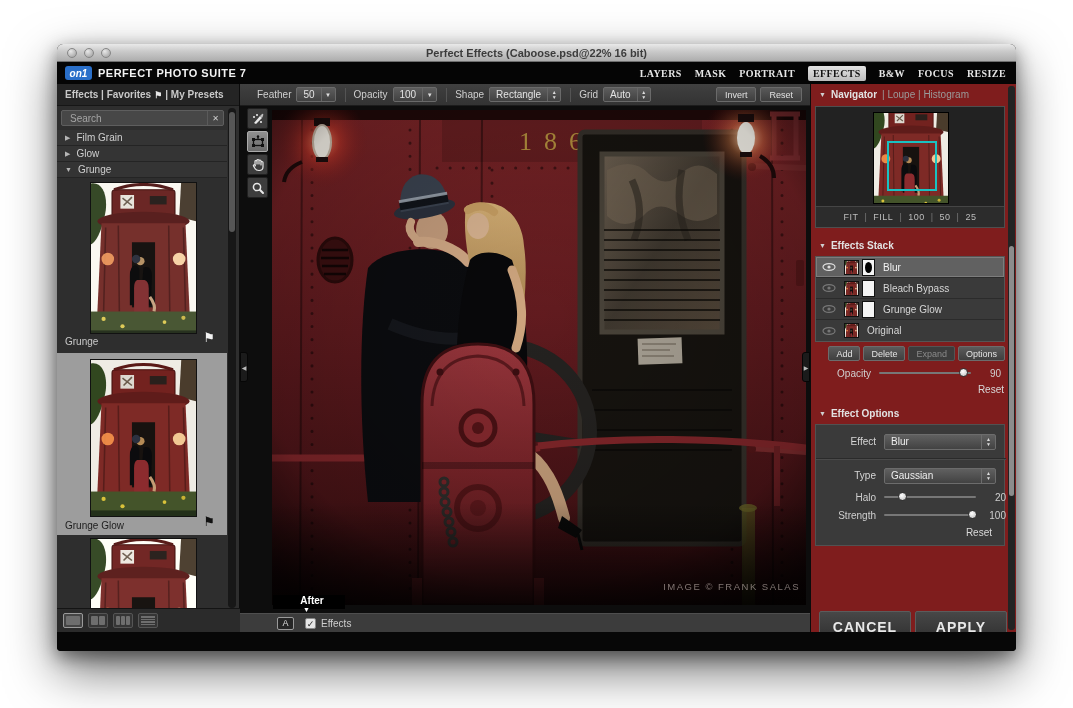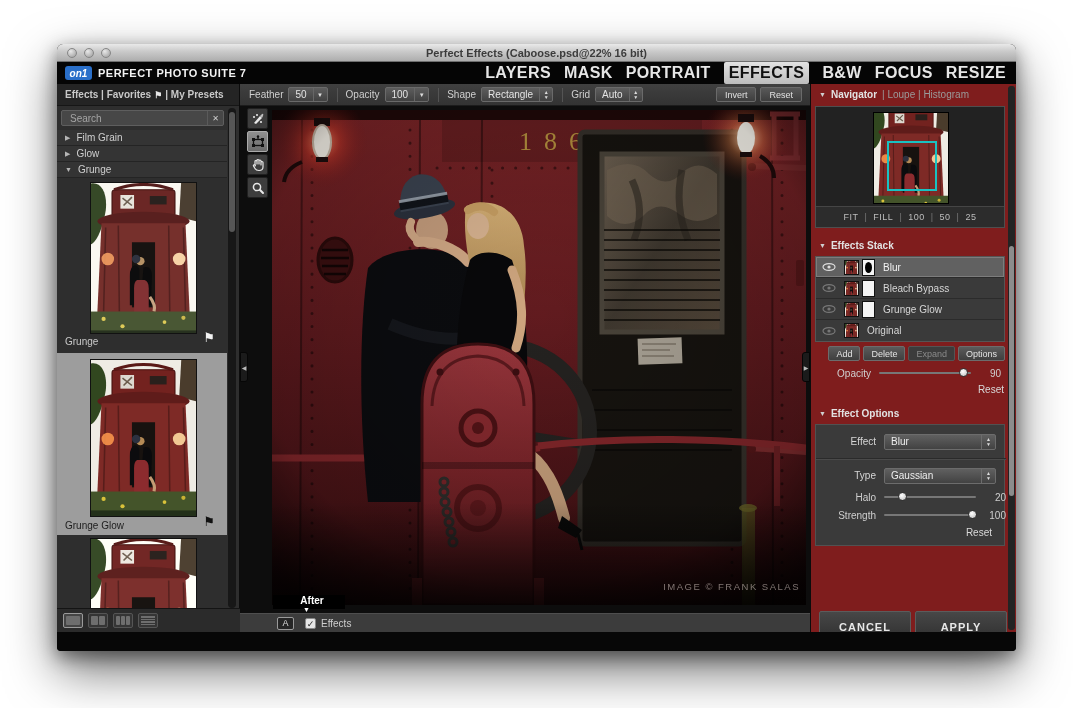--- a/index.html
+++ b/index.html
@@ -17,21 +17,21 @@
     background:radial-gradient(circle at 35% 30%, #e8e8e8, #b9b9b9 60%, #9a9a9a); border:1px solid #868686; }
   .tl:first-child { margin-left:10px; }
   .title { position:absolute; left:0; right:0; text-align:center; font-size:11px; font-weight:bold; color:#3c3c3c; }
 
   .appheader { position:absolute; left:0; top:18px; width:100%; height:22px; background:#050505;
     display:flex; align-items:center; }
   .logo { margin-left:8px; width:27px; height:14px; background:#2a6fc9; border-radius:3px;
     color:#fff; font-weight:bold; font-style:italic; font-size:10px; display:flex; align-items:center; justify-content:center; }
   .appname { color:#f2f2f2; font-weight:bold; font-size:11px; letter-spacing:.5px; margin-left:6px; }
   .modnav { margin-left:auto; margin-right:10px; display:flex; gap:13px; align-items:center; }
-  .modtab { color:#e6e6e6; font-size:16px; font-weight:bold; letter-spacing:.4px; cursor:default; }
+  .modtab { color:#e6e6e6; font-size:10px; font-weight:bold; letter-spacing:.4px; cursor:default;font-family:Liberation Serif, serif; }
   .modtab.active { background:linear-gradient(#e3e3e3,#bdbdbd); color:#111; padding:2px 5px; border-radius:2px; }
 
   .content { position:absolute; left:0; top:40px; width:959px; height:548px; background:#151515; }
   .bottomstrip { position:absolute; left:0; top:588px; width:959px; height:19px; background:#070707; }
 
   
   .sidebar { position:absolute; left:0; top:0; width:183px; height:548px; background:#2e2e2e; border-right:1px solid #0c0c0c; }
   .sb-tabs { height:22px; background:#242424; border-bottom:1px solid #161616; display:flex; align-items:center; padding-left:8px;
     color:#c9c9c9; font-size:10px; font-weight:bold; gap:3px; }
   .sb-tabs .flag { font-size:9px; color:#e8e8e8; }
@@ -57,21 +57,21 @@
   .viewicon { width:20px; height:15px; border:1px solid #555; border-radius:2px; background:#353535; display:flex; gap:1px; padding:2px; }
   .viewicon.active { border-color:#9a9a9a; background:#454545; }
   .viewicon .cell { flex:1; background:#6e6e6e; border-radius:1px; }
   .viewicon.listic { flex-direction:column; justify-content:space-between; }
   .viewicon.listic .line { height:2px; background:#6e6e6e; }
 
   
   .center { position:absolute; left:183px; top:0; width:570px; height:548px; }
   .toolbar { position:absolute; left:0; top:0; width:570px; height:22px; background:linear-gradient(#404040,#333); border-bottom:1px solid #1c1c1c;
     display:flex; align-items:center; color:#cfcfcf; font-size:10px; }
-  .toolbar .lab { margin-left:9px; }
+  .toolbar .lab { margin-left:17px; }
   .dd { display:flex; align-items:center; height:15px; margin-left:5px; background:linear-gradient(#5d5d5d,#414141);
     border:1px solid #6a6a6a; border-radius:2px; color:#e3e3e3; }
   .dd .val { padding:0 6px; font-size:10px; }
   .dd .arrow { width:14px; align-self:stretch; border-left:1px solid #666; display:flex; align-items:center; justify-content:center; font-size:6px; color:#ddd; }
   .dd .stepper { width:13px; align-self:stretch; border-left:1px solid #666; display:flex; flex-direction:column; align-items:center; justify-content:center; font-size:5px; line-height:5px; color:#ddd; }
   .tb-sep { width:1px; height:14px; background:#545454; margin:0 8px 0 9px; }
   .tb-right { margin-left:auto; margin-right:8px; display:flex; gap:4px; }
   .tbtn { height:15px; padding:0 8px; background:linear-gradient(#595959,#3e3e3e); border:1px solid #6a6a6a; border-radius:2px;
     color:#e0e0e0; font-size:9px; display:flex; align-items:center; }
 
@@ -141,21 +141,21 @@
     display:flex; align-items:center; color:#eee; }
   .odd .val { flex:1; padding-left:6px; font-size:10px; }
   .odd .stepper { width:14px; align-self:stretch; border-left:1px solid #6c6c6c; display:flex; flex-direction:column; align-items:center; justify-content:center; font-size:5px; line-height:5px; color:#ddd; }
   .odivider { position:absolute; left:0; top:33px; width:190px; height:1px; background:#2a2a2a; box-shadow:0 1px 0 #4a4a4a; }
 
   .rp-scroll { position:absolute; left:197px; top:2px; width:7px; height:544px; background:#232323; border-radius:3px; }
   .rp-scroll .thumb { position:absolute; left:1px; top:160px; width:5px; height:250px; background:#8c8c8c; border-radius:3px; }
 
   .rp-footer { position:absolute; left:0; top:527px; width:196px; display:flex; gap:4px; padding-left:8px; }
   .bigbtn { height:32px; flex:1; background:linear-gradient(#474747,#2e2e2e); border:1px solid #5c5c5c; border-radius:2px;
-    color:#e8e8e8; font-size:11px; font-weight:bold; letter-spacing:1px; display:flex; align-items:center; justify-content:center; }
+    color:#e8e8e8; font-size:14px; font-weight:bold; letter-spacing:1px; display:flex; align-items:center; justify-content:center; }
 
   svg text { font-family:"Liberation Serif", serif; }
 </style>
 </head>
 <body>
 
 <svg width="0" height="0" style="position:absolute" aria-hidden="true">
   <defs>
     <linearGradient id="mwall" x1="0" y1="0" x2="0" y2="1">
       <stop offset="0" stop-color="#7a2427"></stop>

